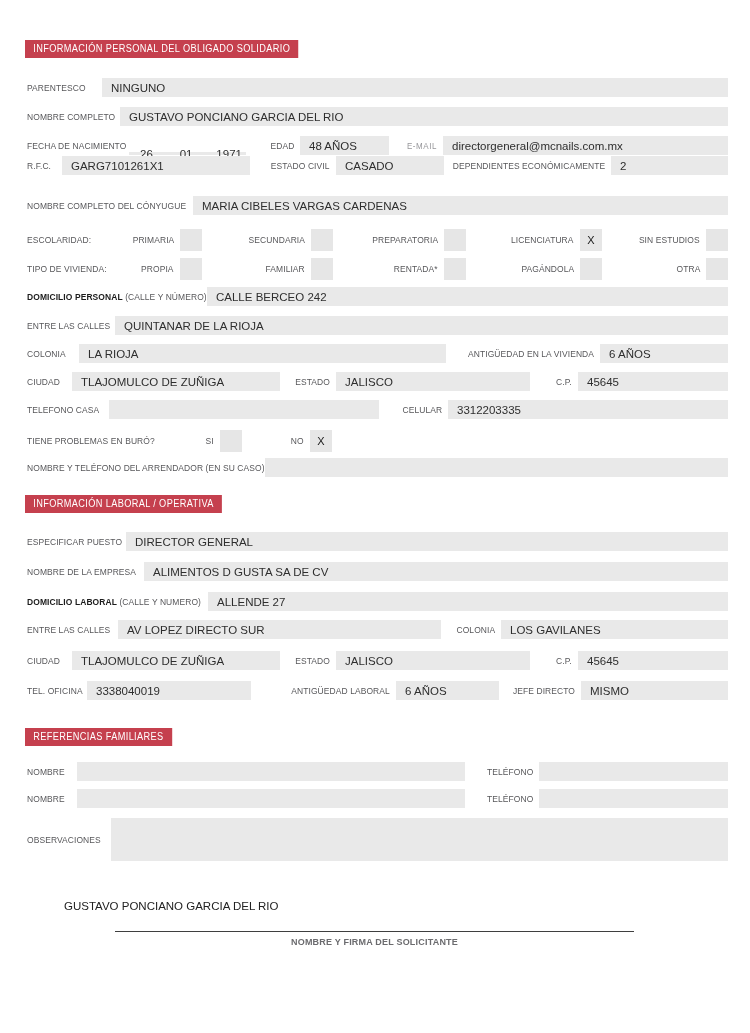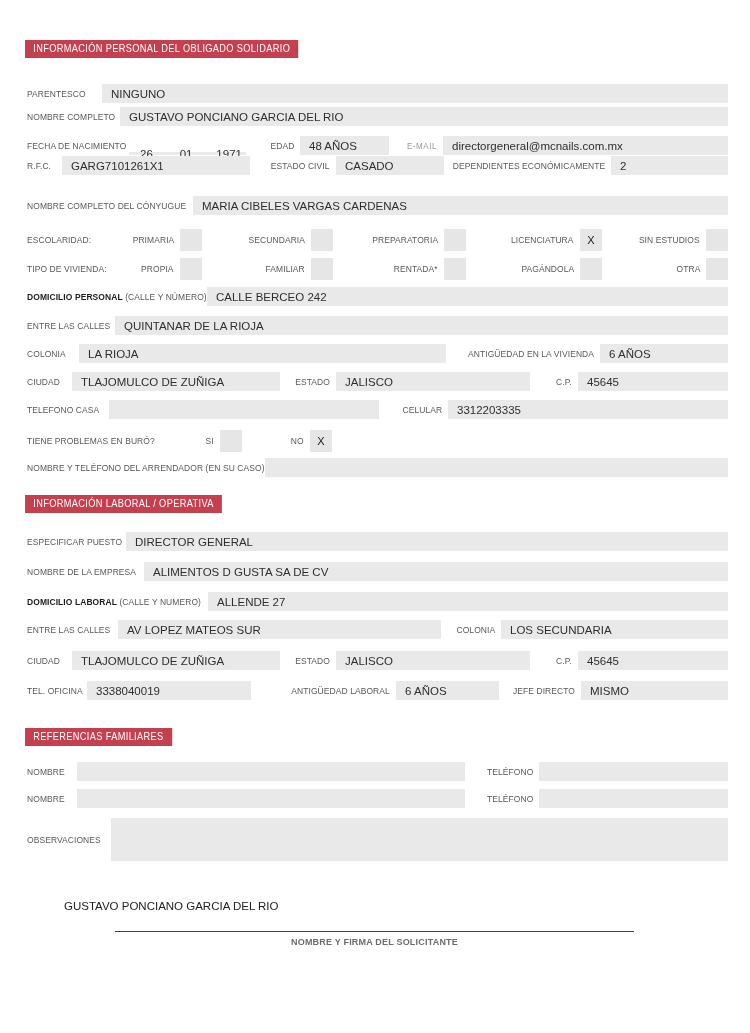--- a/index.html
+++ b/index.html
@@ -28,21 +28,21 @@
   .sig-line{position:absolute;border-top:1px solid #3f3f3f;height:0;}
   .sig-caption{position:absolute;text-align:center;font-size:9px;color:#6b6b6e;letter-spacing:.2px;font-weight:bold;}
 </style>
 </head>
 <body>
 
 <div class="page">
 
   <div class="badge" style="top:40px">INFORMACIÓN PERSONAL DEL OBLIGADO SOLIDARIO</div>
 
-  <div class="frow" style="top:84px">
+  <div class="frow" style="top:78px">
     <span class="lbl lbl-l" style="left:27px">PARENTESCO</span>
     <div class="box" style="left:102px;right:22px">NINGUNO</div>
   </div>
 
   <div class="frow" style="top:107px">
     <span class="lbl lbl-l" style="left:27px">NOMBRE COMPLETO</span>
     <div class="box" style="left:120px;right:22px">GUSTAVO PONCIANO GARCIA DEL RIO</div>
   </div>
 
   <div class="frow" style="top:136px">
@@ -160,23 +160,23 @@
     <div class="box" style="left:144px;right:22px">ALIMENTOS D GUSTA SA DE CV</div>
   </div>
 
   <div class="frow" style="top:592px">
     <span class="lbl lbl-l" style="left:27px"><span class="bld">DOMICILIO LABORAL</span><span> (CALLE Y NUMERO)</span></span>
     <div class="box" style="left:208px;right:22px">ALLENDE 27</div>
   </div>
 
   <div class="frow" style="top:620px">
     <span class="lbl lbl-l" style="left:27px">ENTRE LAS CALLES</span>
-    <div class="box" style="left:118px;width:323px">AV LOPEZ MATEOS SUR</div>
+    <div class="box" style="left:118px;width:323px">AV LOPEZ DIRECTO SUR</div>
     <span class="lbl lbl-r" style="right:255px">COLONIA</span>
-    <div class="box" style="left:501px;right:22px">LOS SECUNDARIA</div>
+    <div class="box" style="left:501px;right:22px">LOS GAVILANES</div>
   </div>
 
   <div class="frow" style="top:651px">
     <span class="lbl lbl-l" style="left:27px">CIUDAD</span>
     <div class="box" style="left:72px;width:208px">TLAJOMULCO DE ZUÑIGA</div>
     <span class="lbl lbl-r" style="right:420px">ESTADO</span>
     <div class="box" style="left:336px;width:194px">JALISCO</div>
     <span class="lbl lbl-r" style="right:178px">C.P.</span>
     <div class="box" style="left:578px;right:22px">45645</div>
   </div>

